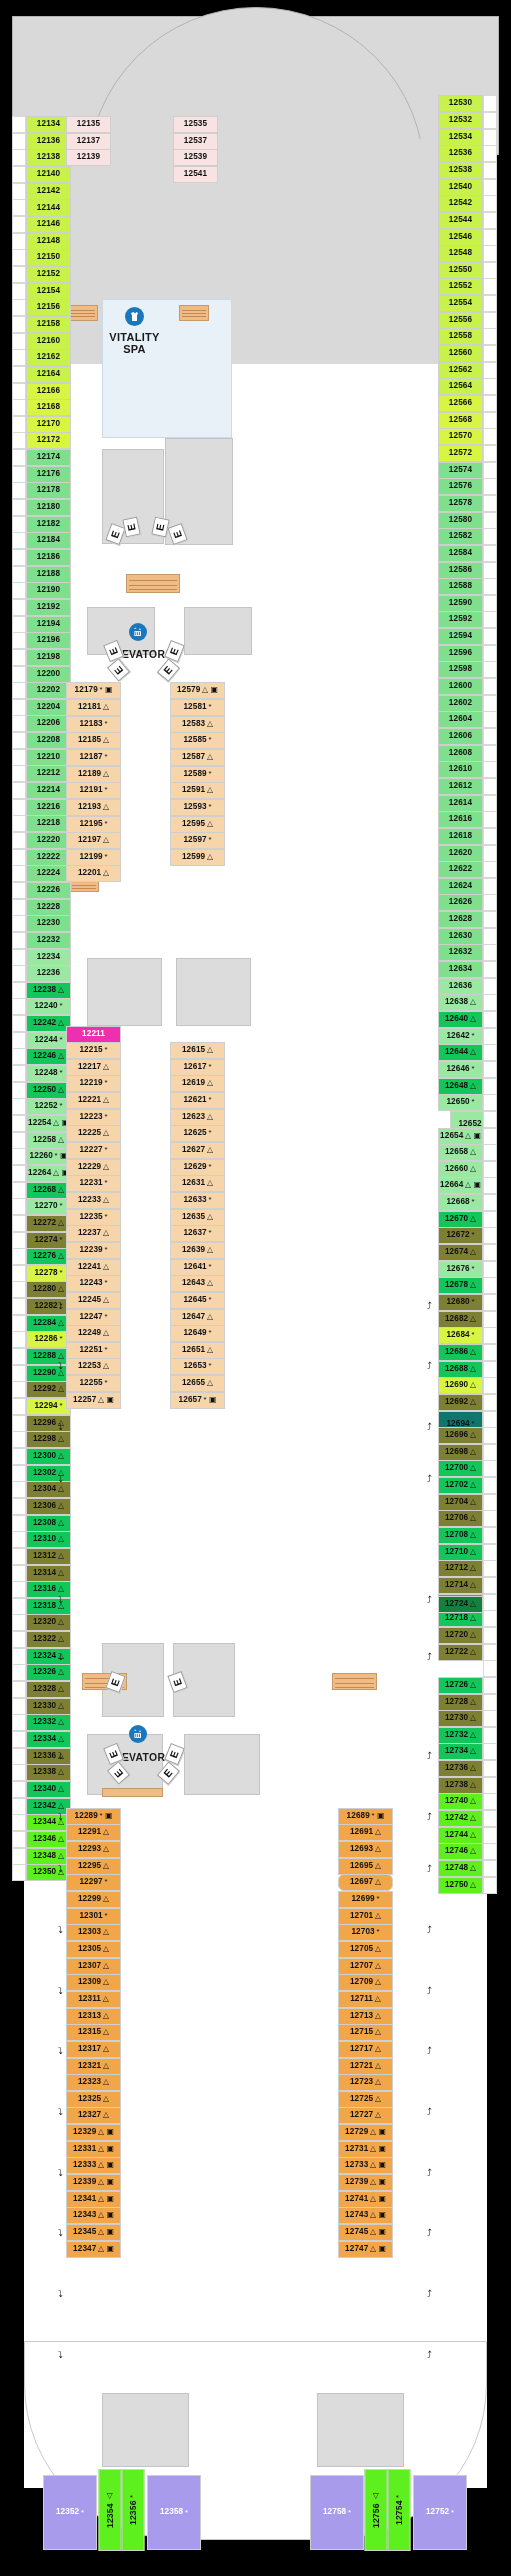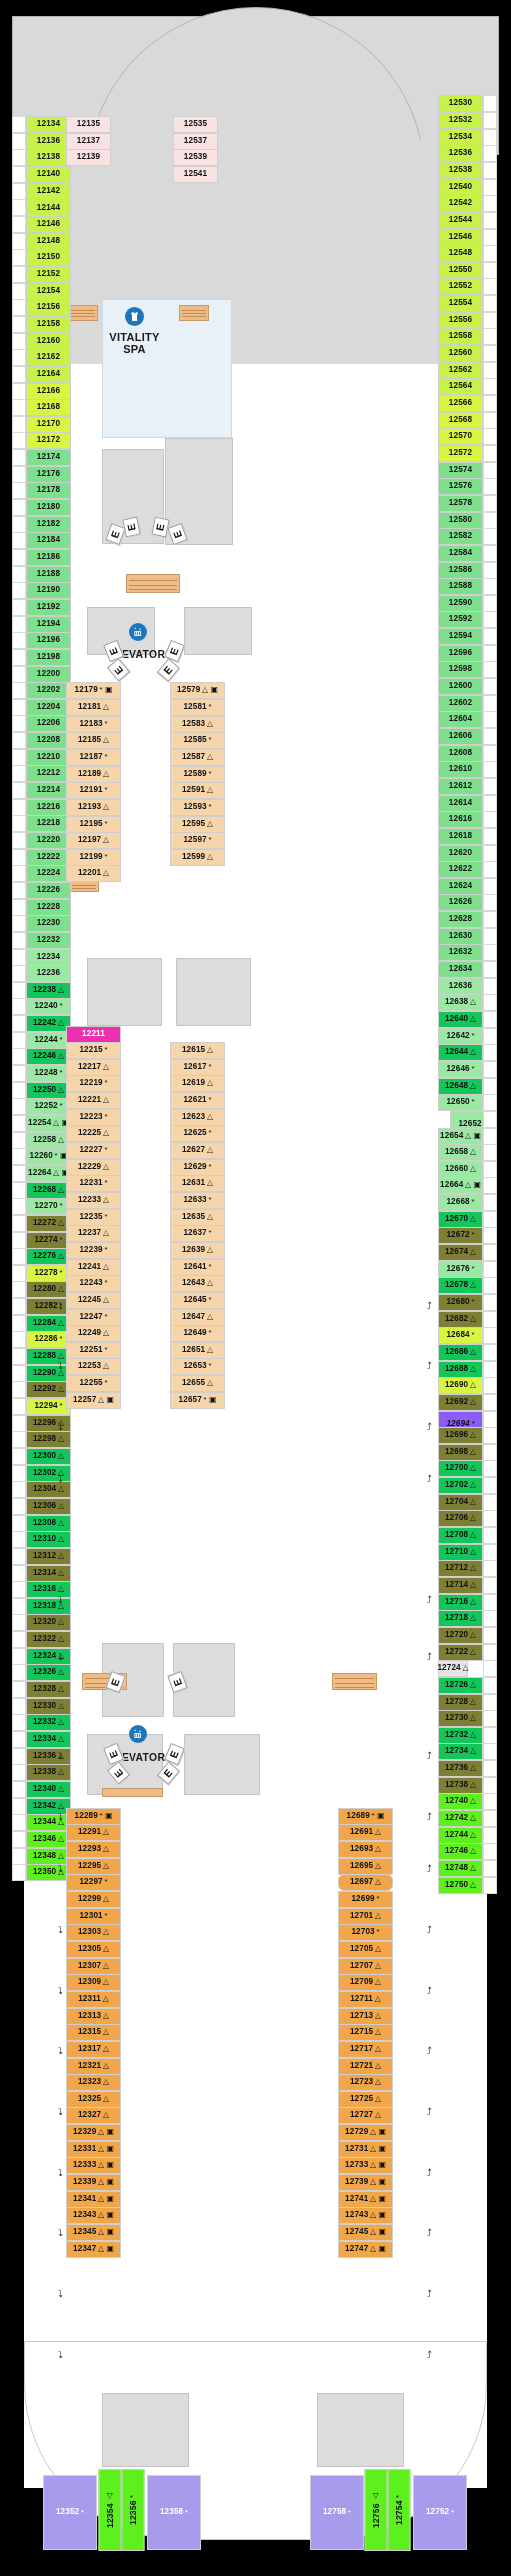--- a/index.html
+++ b/index.html
@@ -1029,21 +1029,21 @@
         <span class="sym">△</span>
       </div>
       <div class="cabin" style="left: 438px; top: 1377px; width: 45px; height: 16.6px; background: rgb(216, 245, 66);">
         <span>12690</span>
         <span class="sym">△</span>
       </div>
       <div class="cabin" style="left: 438px; top: 1394px; width: 45px; height: 16.6px; background: rgb(125, 127, 51);">
         <span>12692</span>
         <span class="sym">△</span>
       </div>
-      <div class="cabin" style="left: 438px; top: 1411px; width: 45px; height: 26px; background: #8b5cf6; font-style: italic;">
+      <div class="cabin" style="left: 438px; top: 1411px; width: 45px; height: 26px; background: #0f766e;">
         <span>12694</span>
         <span class="sym">*</span>
       </div>
       <div class="cabin" style="left: 438px; top: 1427px; width: 45px; height: 16.6px; background: rgb(125, 127, 51);">
         <span>12696</span>
         <span class="sym">△</span>
       </div>
       <div class="cabin" style="left: 438px; top: 1444px; width: 45px; height: 16.6px; background: rgb(125, 127, 51);">
         <span>12698</span>
         <span class="sym">△</span>
@@ -1089,21 +1089,21 @@
         <span class="sym">△</span>
       </div>
       <div class="cabin" style="left: 438px; top: 1627px; width: 45px; height: 16.6px; background: rgb(125, 127, 51);">
         <span>12720</span>
         <span class="sym">△</span>
       </div>
       <div class="cabin" style="left: 438px; top: 1644px; width: 45px; height: 16.6px; background: rgb(125, 127, 51);">
         <span>12722</span>
         <span class="sym">△</span>
       </div>
-      <div class="cabin" style="left: 438px; top: 1660px; width: 30px; height: 16.6px; background: #e5e5e5;">
+      <div class="cabin" style="left: 438px; top: 1596px; width: 45px; height: 16.6px; background: #15803d;">
         <span>12724</span>
         <span class="sym">△</span>
       </div>
       <div class="cabin" style="left: 438px; top: 1677px; width: 45px; height: 16.6px; background: rgb(18, 198, 90);">
         <span>12726</span>
         <span class="sym">△</span>
       </div>
       <div class="cabin" style="left: 438px; top: 1694px; width: 45px; height: 16.6px; background: rgb(125, 127, 51);">
         <span>12728</span>
         <span class="sym">△</span>

